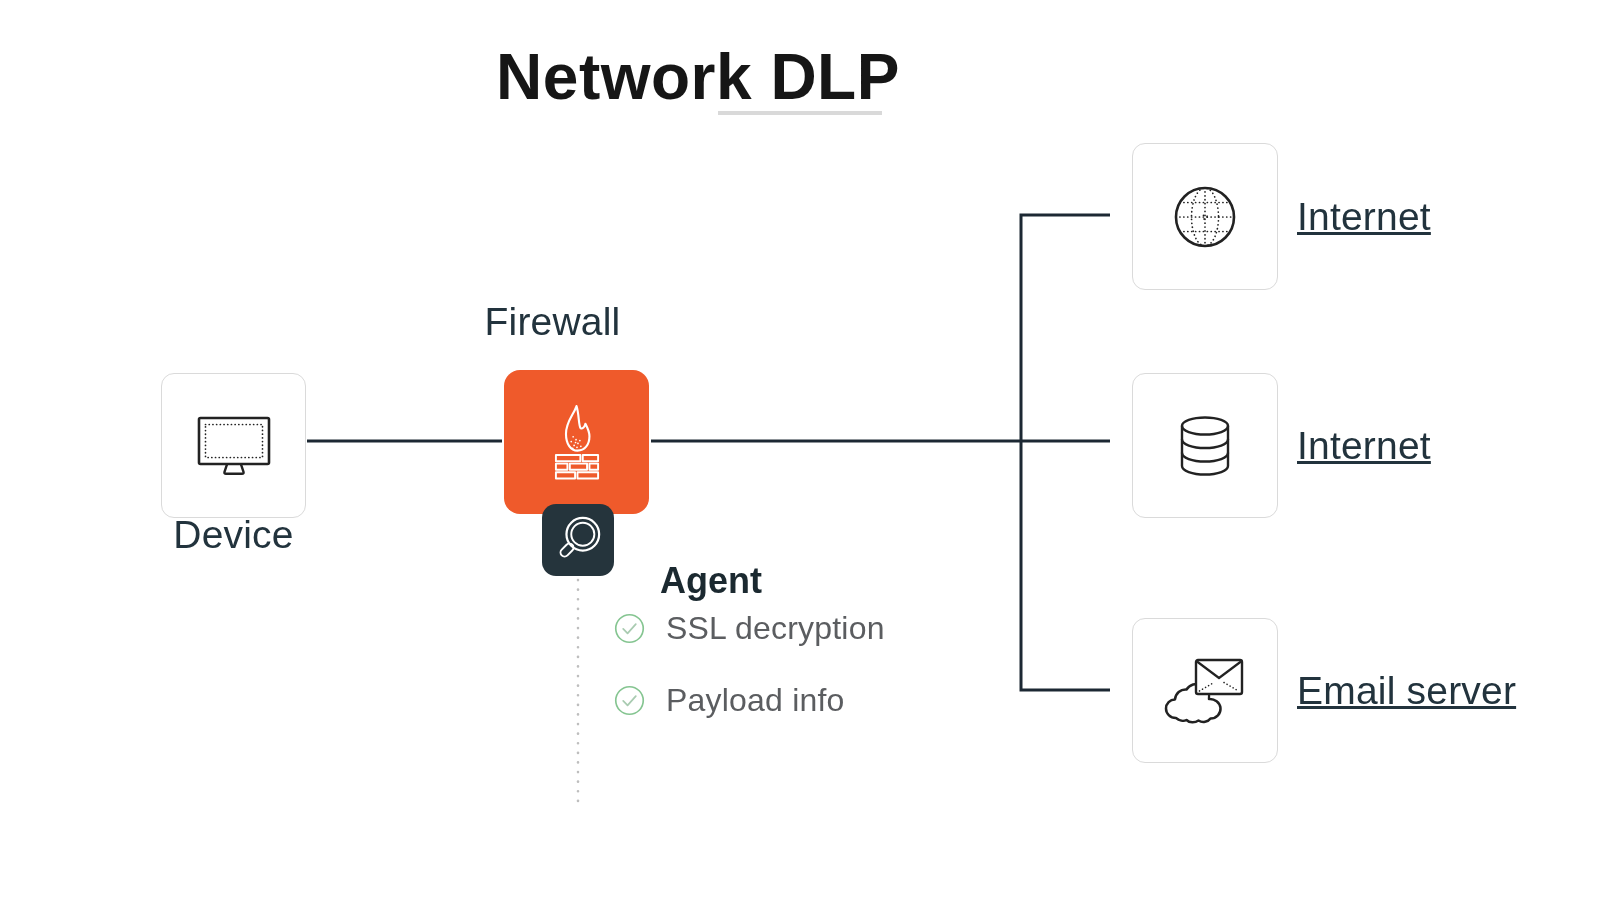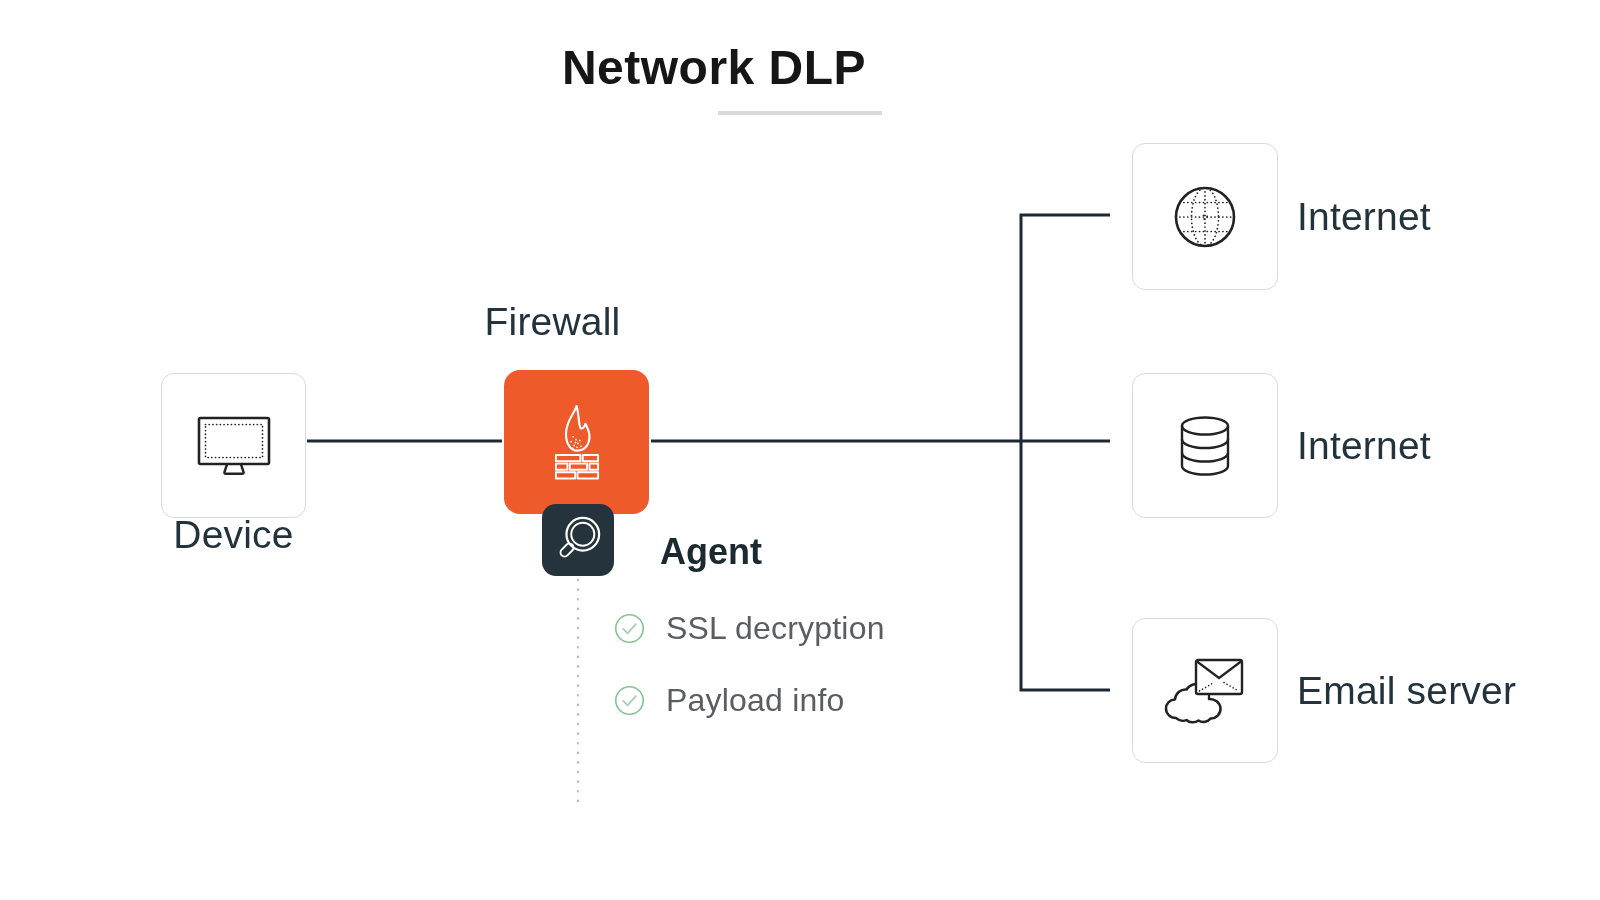--- a/index.html
+++ b/index.html
@@ -2,50 +2,50 @@
 <html><head>
 <meta charset="utf-8">
 <style>
   * { margin:0; padding:0; box-sizing:border-box; }
   body { background:#fff; }
   .canvas {
     position:relative; width:1600px; height:900px; background:#ffffff;
     font-family:"Liberation Sans", sans-serif; overflow:hidden;
   }
   .page-title {
-    position:absolute; top:40px; left:16px; width:1396px; text-align:center;
-    font-size:48px; font-weight:700; color:#161616; letter-spacing:0.5px;
+    position:absolute; top:40px; left:0; width:1396px; text-align:center;
+    font-size:64px; font-weight:700; color:#161616; letter-spacing:0.5px;
   }
   .title-underline {
     position:absolute; top:111px; left:718px; width:164px; height:4px;
     background:#d9d9d9;
   }
   .connectors { position:absolute; left:0; top:0; width:1600px; height:900px; }
   .node-box {
     position:absolute; background:#fff; border:1.5px solid #dadada;
     border-radius:13px; display:flex; align-items:center; justify-content:center;
   }
   .node-label {
     position:absolute; color:#22333d; font-size:39px; font-weight:500;
     letter-spacing:0.2px; line-height:1;
   }
   .centered { text-align:center; }
-  .vcenter { display:flex; align-items:center; }
+  .vcenter { display:flex; align-items:center;text-decoration:underline; }
   .firewall-box {
     position:absolute; left:504px; top:370px; width:145px; height:144px;
     background:#EF5A2B; border-radius:16px;
     display:flex; align-items:center; justify-content:center;
   }
   .agent-badge {
     position:absolute; left:542px; top:504px; width:72px; height:72px;
     background:#25343C; border-radius:14px;
     display:flex; align-items:center; justify-content:center;
   }
   .agent-title {
-    position:absolute; left:660px; top:534px; font-size:36px; font-weight:700;
+    position:absolute; left:660px; top:563px; font-size:36px; font-weight:700;
     color:#1b2930; line-height:1;
   }
   .feature-row {
     position:absolute; left:614px; height:40px; display:flex; align-items:center;
     gap:21px;
   }
   .feature-label { font-size:32px; color:#5b5d60; letter-spacing:0.2px; }
   .icon-line { stroke:#222; fill:none; }
 </style>
 </head>

